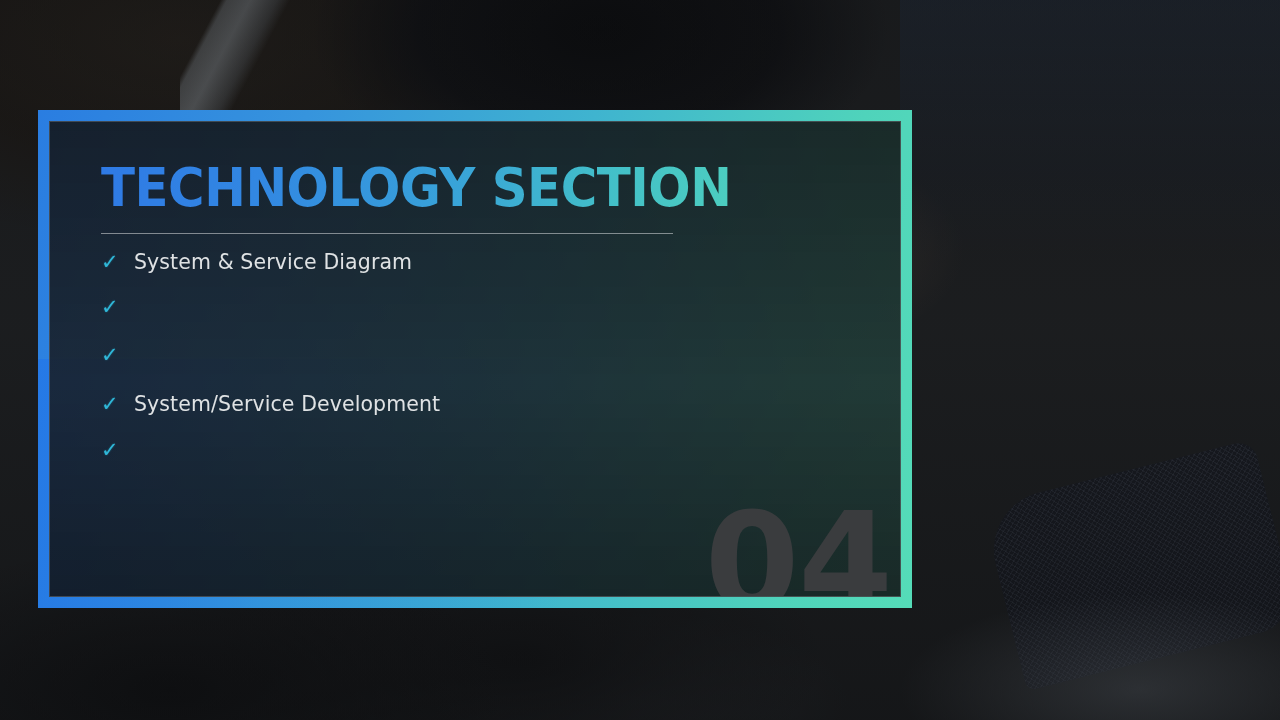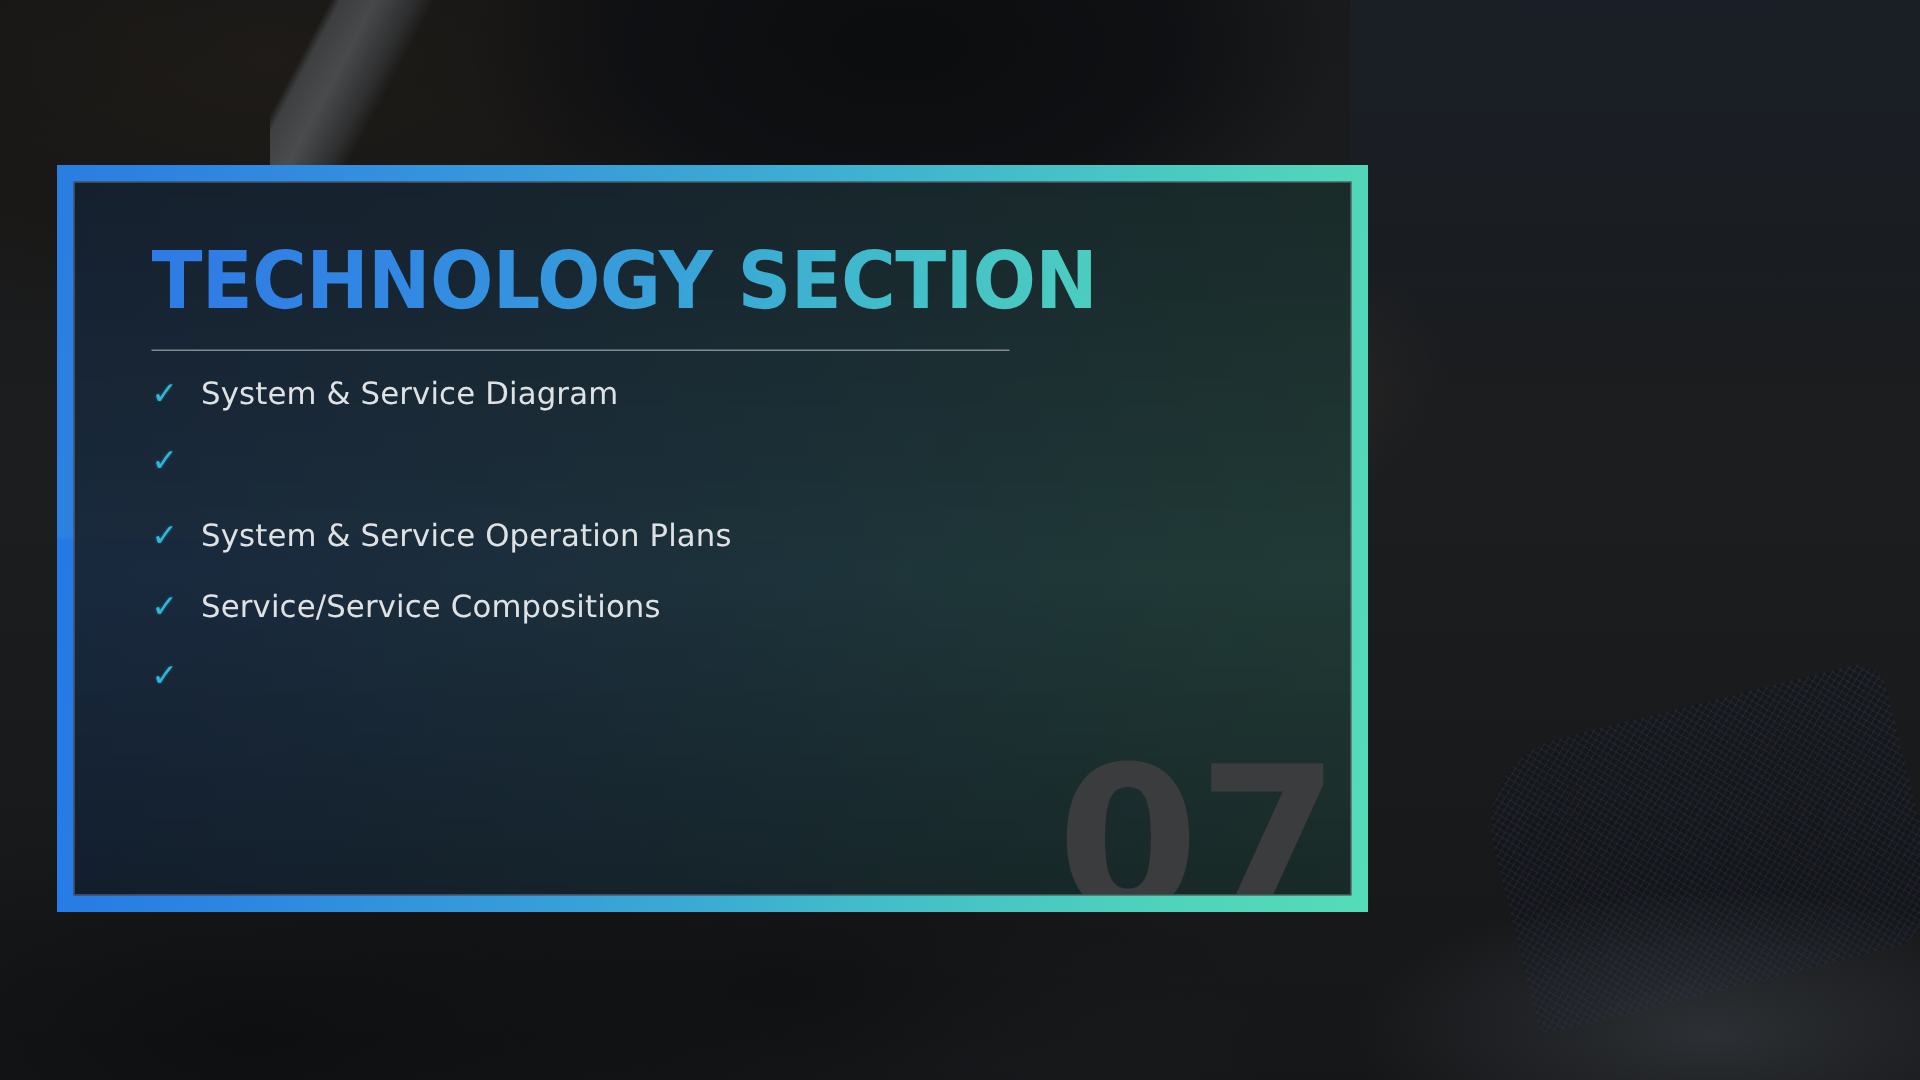--- a/index.html
+++ b/index.html
@@ -246,47 +246,46 @@
     <div class="photo-layer bg-graydiag"></div>
     <div class="photo-layer bg-herring"></div>
     <div class="photo-layer bg-bottomlight"></div>
     <div class="photo-layer bg-bottomdark"></div>
     <div class="photo-layer bg-scrim"></div>
   </div>
 
   <div id="frame">
     <div id="panel">
 
-      <div id="section-number">07</div>
+      <div id="section-number">04</div>
 
       <div id="content">
 
         <h1 id="title">TECHNOLOGY SECTION</h1>
 
         <div id="title-rule"></div>
 
         <ul id="bullets">
 
           <li class="bullet">
             <span class="check-icon">✓</span>
             <span class="bullet-label">System &amp; Service Diagram</span>
           </li>
 
           <li class="bullet">
             <span class="check-icon">✓</span>
           </li>
 
           <li class="bullet">
             <span class="check-icon">✓</span>
-            <span class="bullet-label">System &amp; Service Operation Plans</span>
-          </li>
-
-          <li class="bullet">
-            <span class="check-icon">✓</span>
-            <span class="bullet-label">Service/Service Compositions</span>
+          </li>
+
+          <li class="bullet">
+            <span class="check-icon">✓</span>
+            <span class="bullet-label">System/Service Development</span>
           </li>
 
           <li class="bullet">
             <span class="check-icon">✓</span>
           </li>
 
         </ul>
       </div>
     </div>
   </div>

